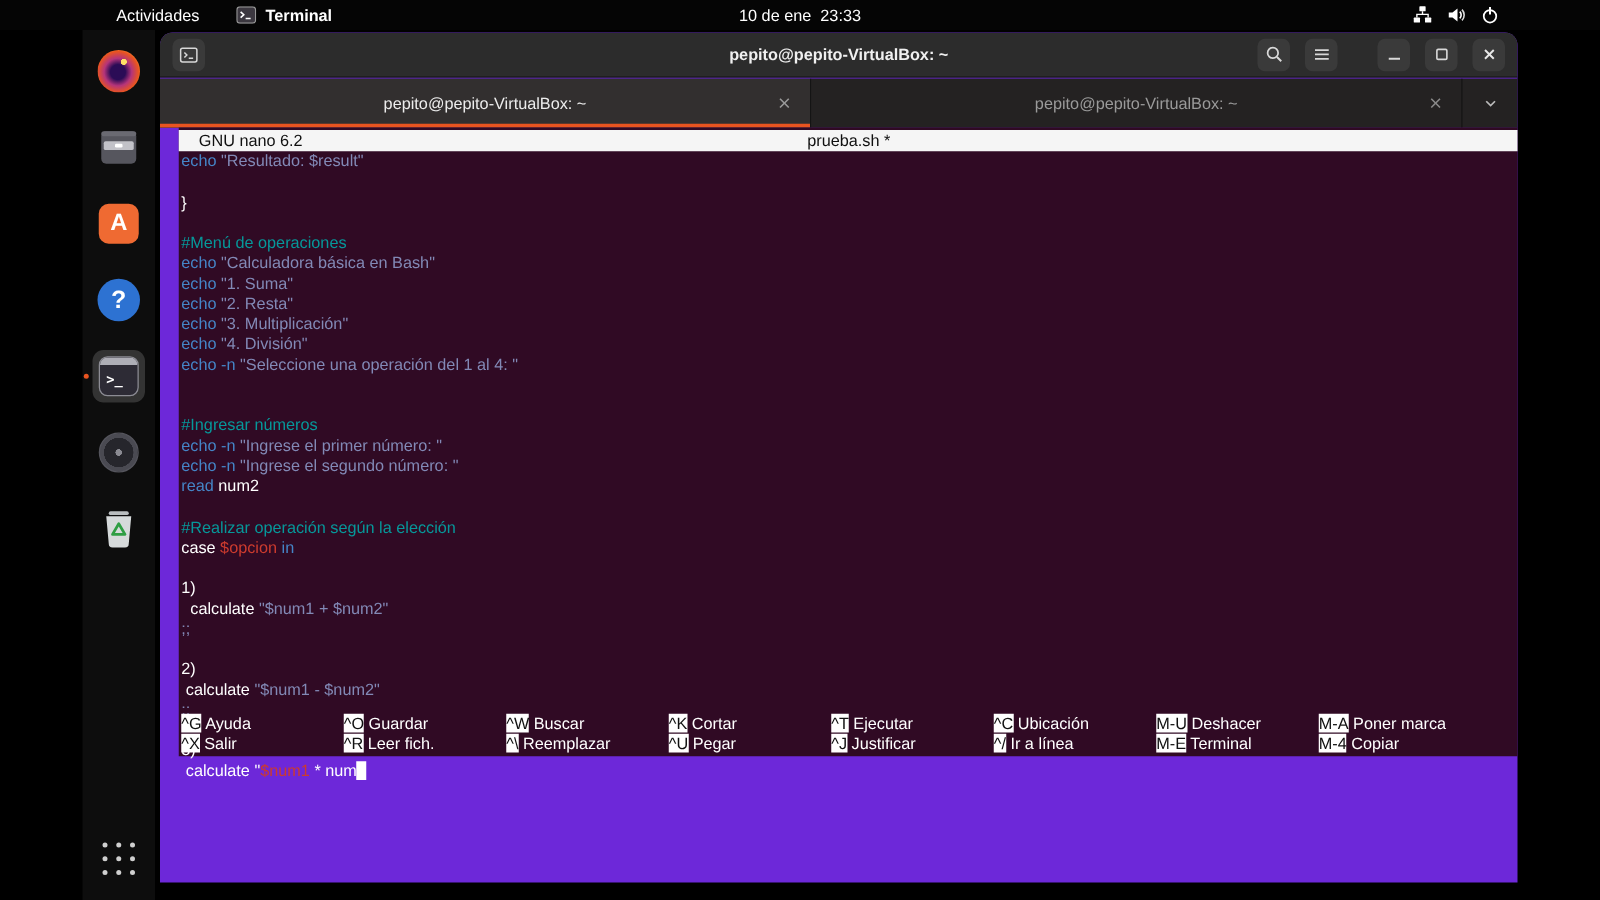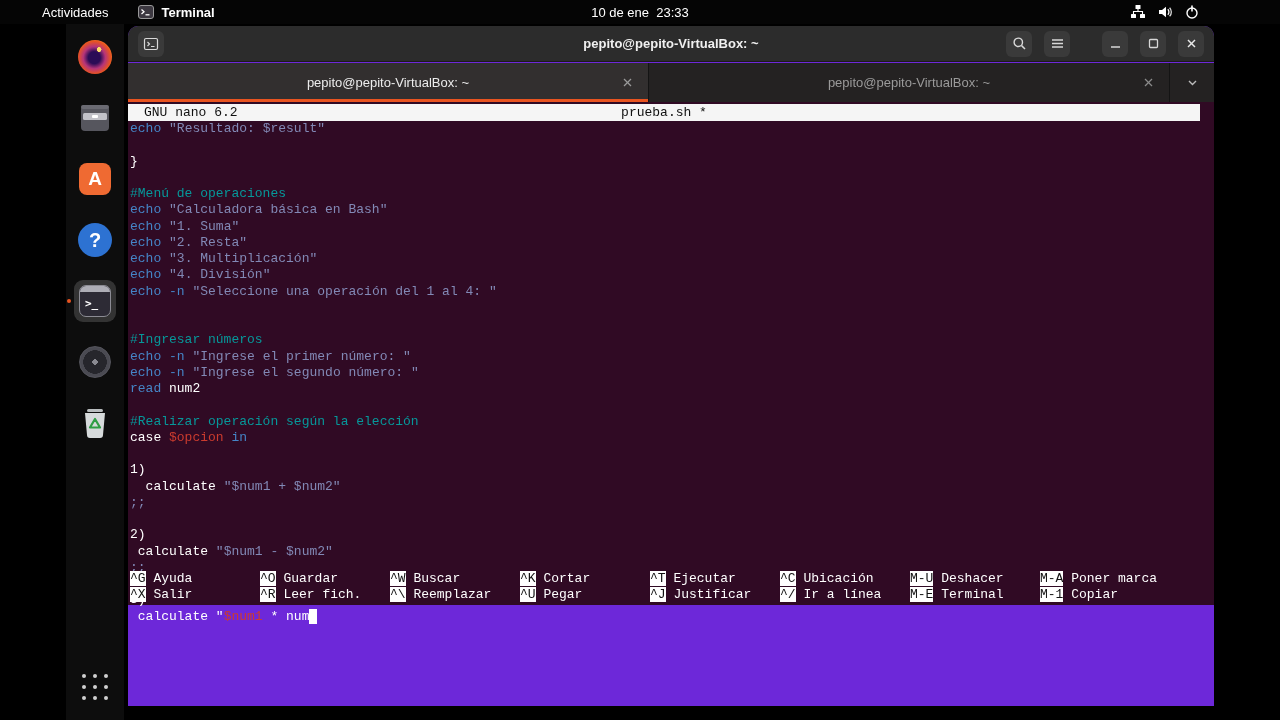--- a/index.html
+++ b/index.html
@@ -3,21 +3,21 @@
 <meta charset="utf-8">
 <style>
   * { margin:0; padding:0; box-sizing:border-box; }
   html,body { width:1280px; height:720px; background:#000; overflow:hidden; }
   .screen { position:relative; width:1280px; height:720px; background:#000;
             font-family:"Liberation Sans", sans-serif; }
 
   
   .topbar { position:absolute; left:0; top:0; width:1280px; height:24px; background:#050505;
             display:flex; align-items:center; color:#fff; font-size:13px; z-index:30; }
-  .tb-left { display:flex; align-items:center; gap:30px; padding-left:42px; }
+  .tb-left { display:flex; align-items:center; gap:30px; padding-left:93px; }
   .tb-activities { cursor:default; }
   .tb-app { display:flex; align-items:center; gap:7px; font-weight:bold; }
   .tb-clock { position:absolute; left:50%; transform:translateX(-50%); white-space:pre; font-weight:500; }
   .tb-right { position:absolute; right:80px; top:0; height:24px; display:flex; align-items:center; gap:11px; }
 
   
   .dock { position:absolute; left:66px; top:24px; width:58px; height:696px;
           background:rgba(255,255,255,0.05); display:flex; flex-direction:column;
           align-items:center; padding-top:12px; gap:19px; z-index:20; }
   .dock-item { position:relative; width:42px; height:42px; display:flex; align-items:center;
@@ -61,22 +61,22 @@
   .tab { flex:1; position:relative; display:flex; align-items:center; justify-content:center;
          font-size:13px; border-right:1px solid #141414; }
   .tab.active { background:#322f2f; color:#ececec; }
   .tab.inactive { background:#242222; color:#9a9a9a; }
   .tab.active::after { content:""; position:absolute; left:0; bottom:0; width:100%; height:3px; background:#e95420; }
   .tab-close { position:absolute; right:12px; top:50%; transform:translateY(-50%); width:18px; height:18px;
          display:flex; align-items:center; justify-content:center; border-radius:4px; }
   .tab-chevron { flex:0 0 44px; display:flex; align-items:center; justify-content:center; background:#242222; }
 
   
-  .terminal { position:absolute; left:0; top:76px; width:100%; height:503px; background:#300a24;
-              font-family:Liberation Mono, monospace; font-size:13px; }
+  .terminal { position:absolute; left:15px; top:76px; width:100%; height:503px; background:#300a24;
+              font-family:Liberation Sans, sans-serif; font-size:13px; }
   .nano-header { margin:2px 14px 0 0; height:17px; background:#f5f5f5; color:#101010;
               position:relative; display:flex; align-items:center; padding-left:16px; white-space:pre; }
   .nh-file { position:absolute; left:0; right:0; text-align:center; }
   .nano-code { position:absolute; left:2px; top:19px; right:0; line-height:16.25px; }
   .cl { height:16.25px; white-space:pre; }
   .t-def { color:#ffffff; }
   .t-kw  { color:#4585c7; }
   .t-com { color:#06989a; }
   .t-str { color:#8289b6; }
   .t-var { color:#cc3b2e; }
@@ -302,18 +302,18 @@
           <div class="sc"><span class="sc-key">^\</span><span class="sc-lab"> Reemplazar</span></div>
           <div class="sc"><span class="sc-key">^K</span><span class="sc-lab"> Cortar</span></div>
           <div class="sc"><span class="sc-key">^U</span><span class="sc-lab"> Pegar</span></div>
           <div class="sc"><span class="sc-key">^T</span><span class="sc-lab"> Ejecutar</span></div>
           <div class="sc"><span class="sc-key">^J</span><span class="sc-lab"> Justificar</span></div>
           <div class="sc"><span class="sc-key">^C</span><span class="sc-lab"> Ubicación</span></div>
           <div class="sc"><span class="sc-key">^/</span><span class="sc-lab"> Ir a línea</span></div>
           <div class="sc"><span class="sc-key">M-U</span><span class="sc-lab"> Deshacer</span></div>
           <div class="sc"><span class="sc-key">M-E</span><span class="sc-lab"> Terminal</span></div>
           <div class="sc"><span class="sc-key">M-A</span><span class="sc-lab"> Poner marca</span></div>
-          <div class="sc"><span class="sc-key">M-1</span><span class="sc-lab"> Copiar</span></div>
+          <div class="sc"><span class="sc-key">M-4</span><span class="sc-lab"> Copiar</span></div>
         </div>
     </div>
 
   </div>
 </div>
 
 </body></html>

